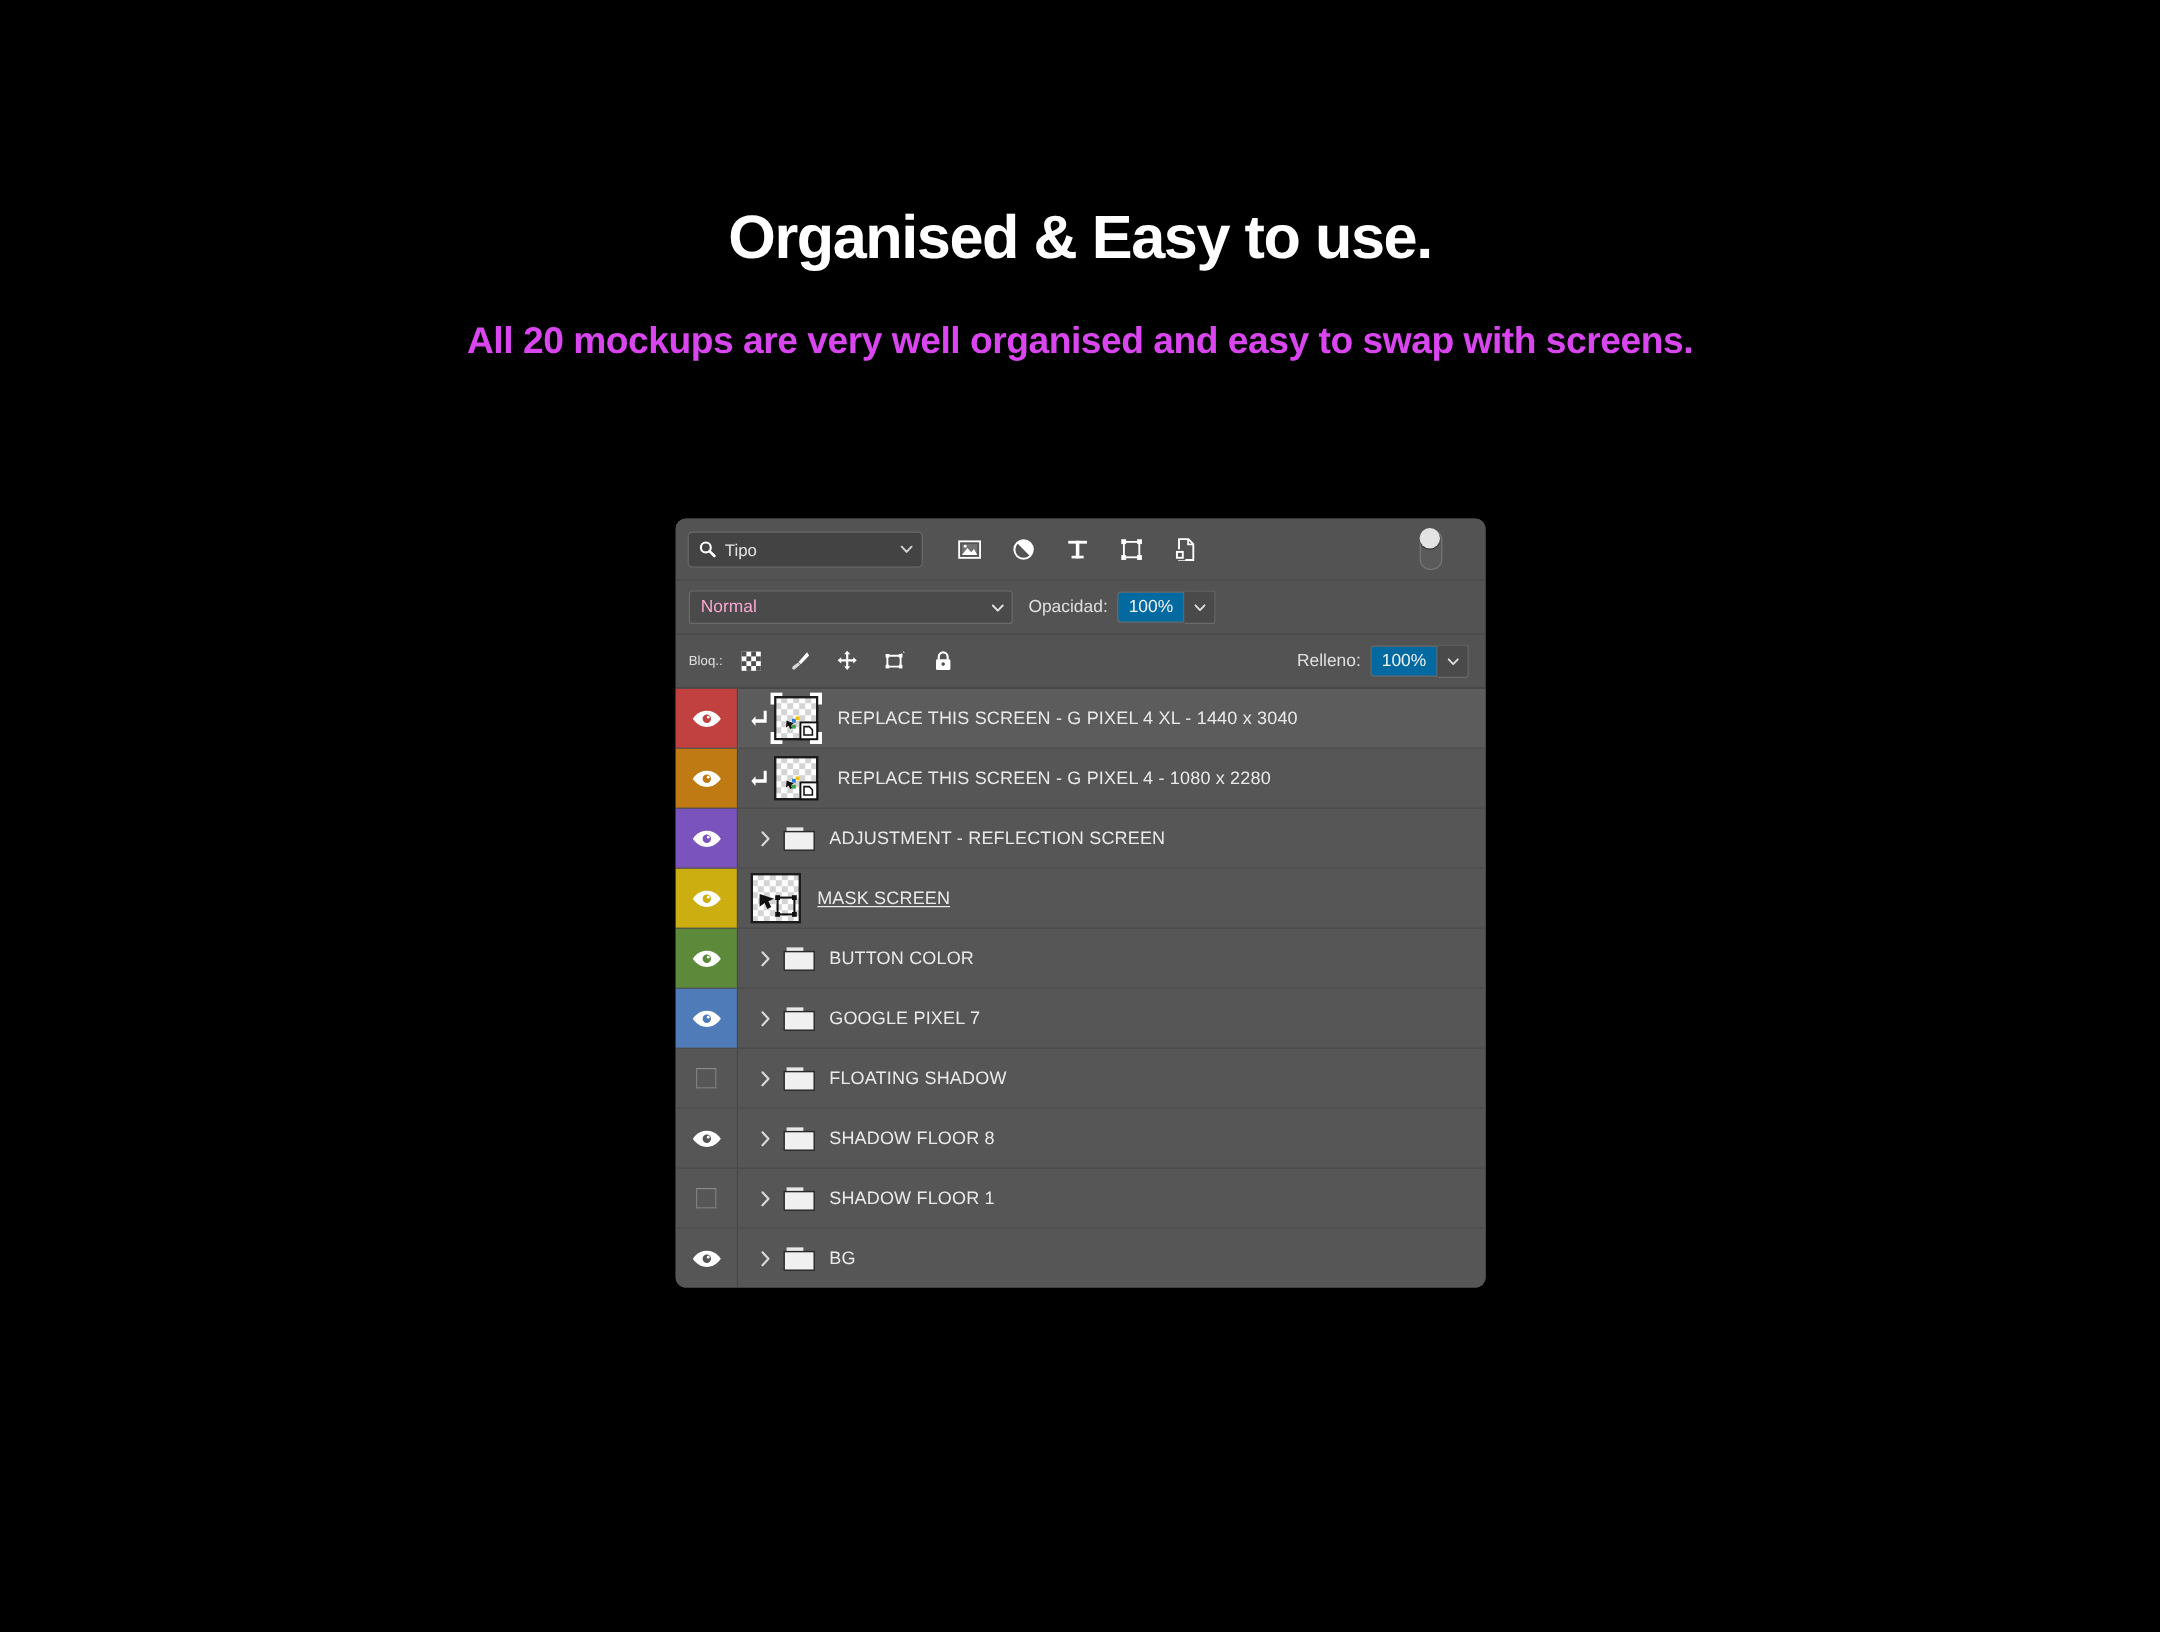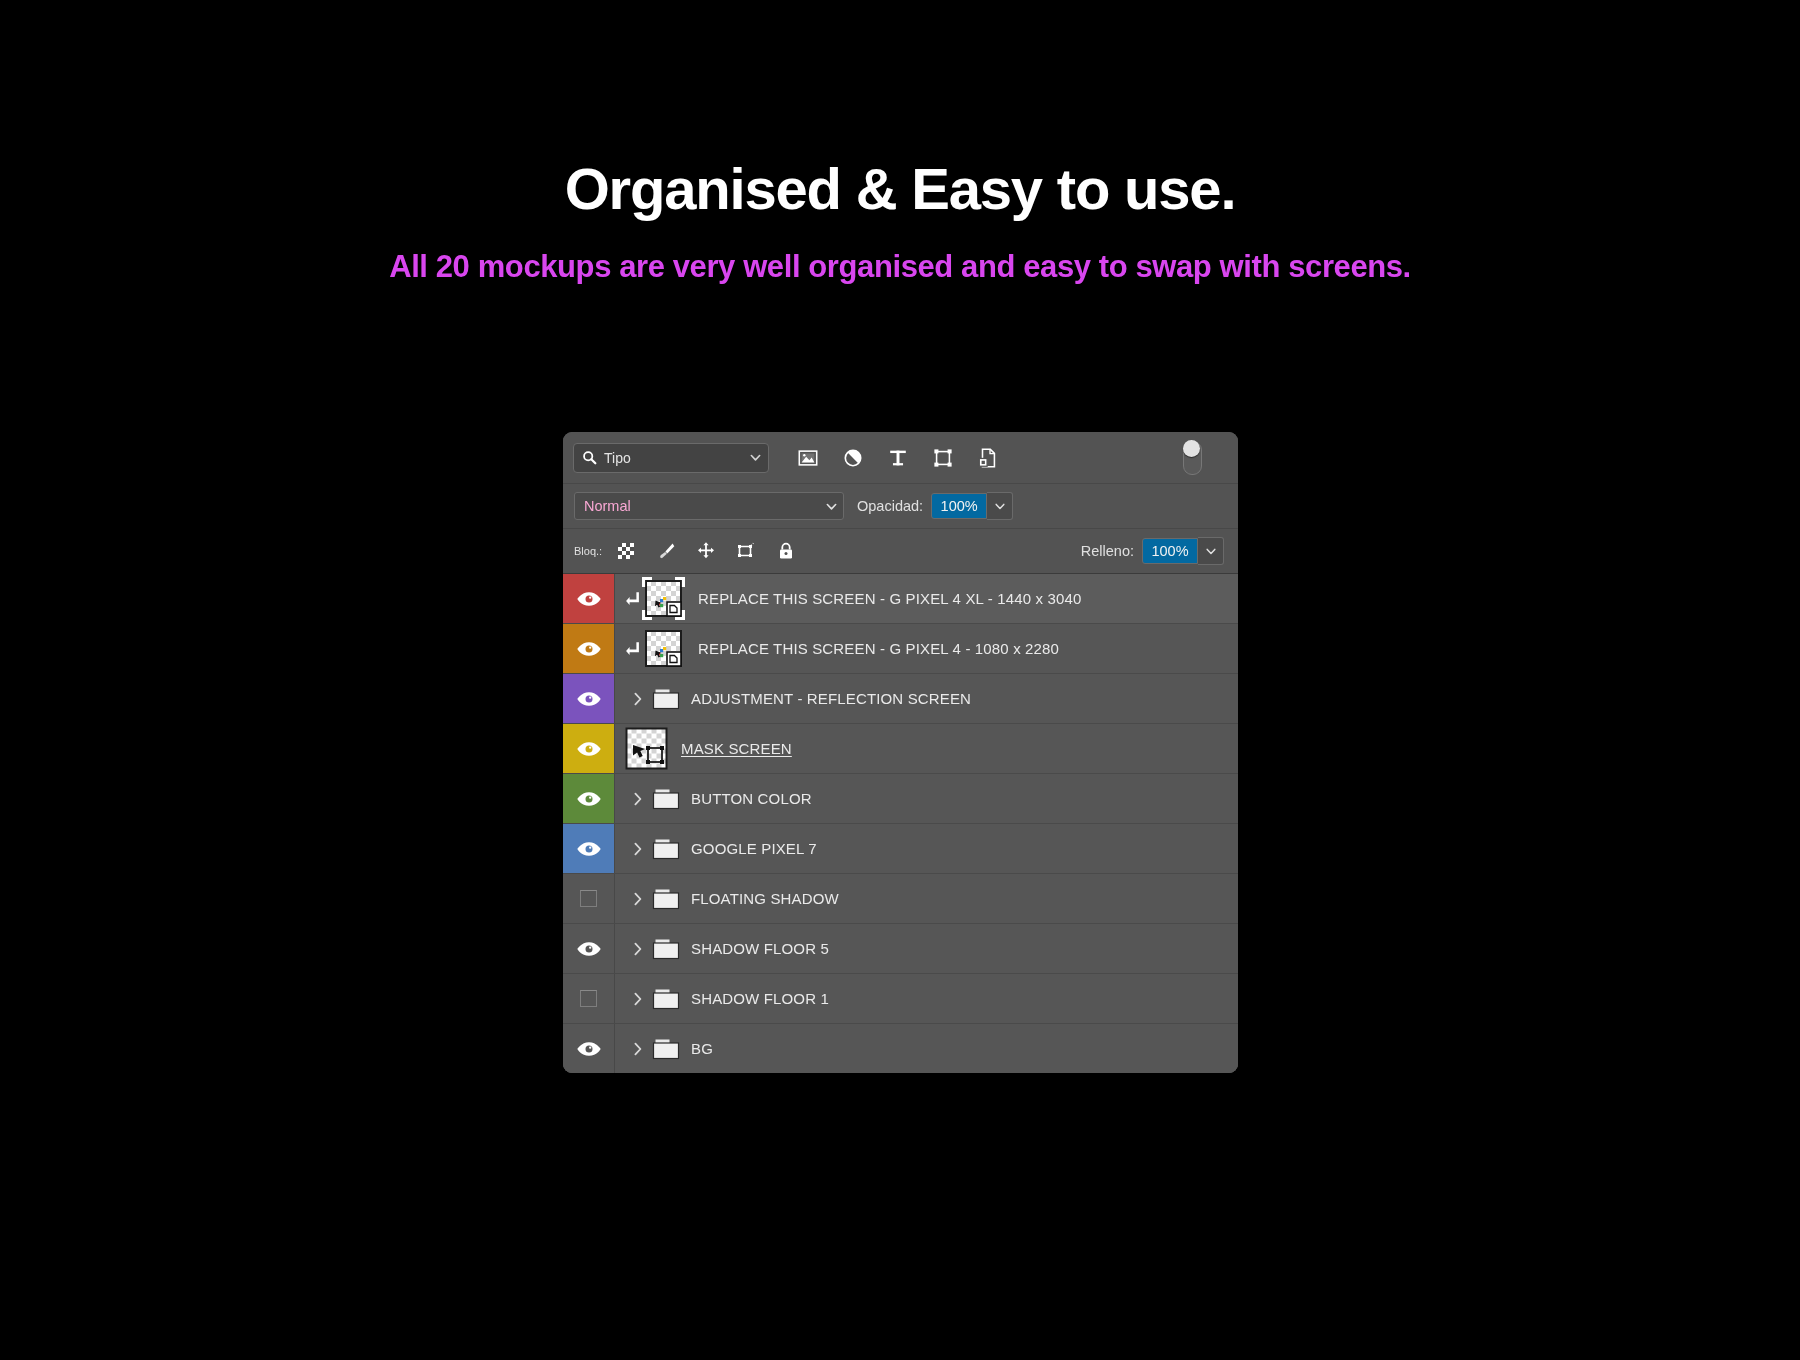--- a/index.html
+++ b/index.html
@@ -17,24 +17,24 @@
 
   
   .hero {
     position: absolute;
     top: 0;
     left: 0;
     width: 1800px;
     text-align: center;
   }
   .hero-title {
-    margin: 4px;
+    margin: 16px;
     padding-top: 155px;
     color: #ffffff;
-    font-size: 58px;
+    font-size: 51px;
     font-weight: bold;
     letter-spacing: -1.2px;
     line-height: 1.05;
     font-family: "Liberation Sans", sans-serif;
   }
   .hero-sub {
     margin: 0;
     padding-top: 25px;
     color: #d946ef;
     font-size: 31px;
@@ -626,21 +626,21 @@
           </svg>
         </div>
         <div class="row-body">
           <svg viewBox="0 0 18 18" class="disclosure">
             <polyline points="6.4,3.6 11.4,9 6.4,14.4" fill="none" stroke="#d9d9d9" stroke-width="1.8" stroke-linecap="round" stroke-linejoin="round"></polyline>
           </svg>
           <svg viewBox="0 0 28 24" class="folder-ico">
             <rect x="3.5" y="2.5" width="14" height="3.5" fill="#e9e9e9"></rect>
             <rect x="1.5" y="6" width="25" height="15.5" fill="#f0f0f0" stroke="#2a2a2a" stroke-width="1.2"></rect>
           </svg>
-          <span class="layer-name">SHADOW FLOOR 5</span>
+          <span class="layer-name">SHADOW FLOOR 8</span>
         </div>
       </div>
       <div class="layer-row">
         <div class="vis-cell" style="color: rgb(86, 86, 86);">
           <div class="eye-off"></div>
         </div>
         <div class="row-body">
           <svg viewBox="0 0 18 18" class="disclosure">
             <polyline points="6.4,3.6 11.4,9 6.4,14.4" fill="none" stroke="#d9d9d9" stroke-width="1.8" stroke-linecap="round" stroke-linejoin="round"></polyline>
           </svg>

